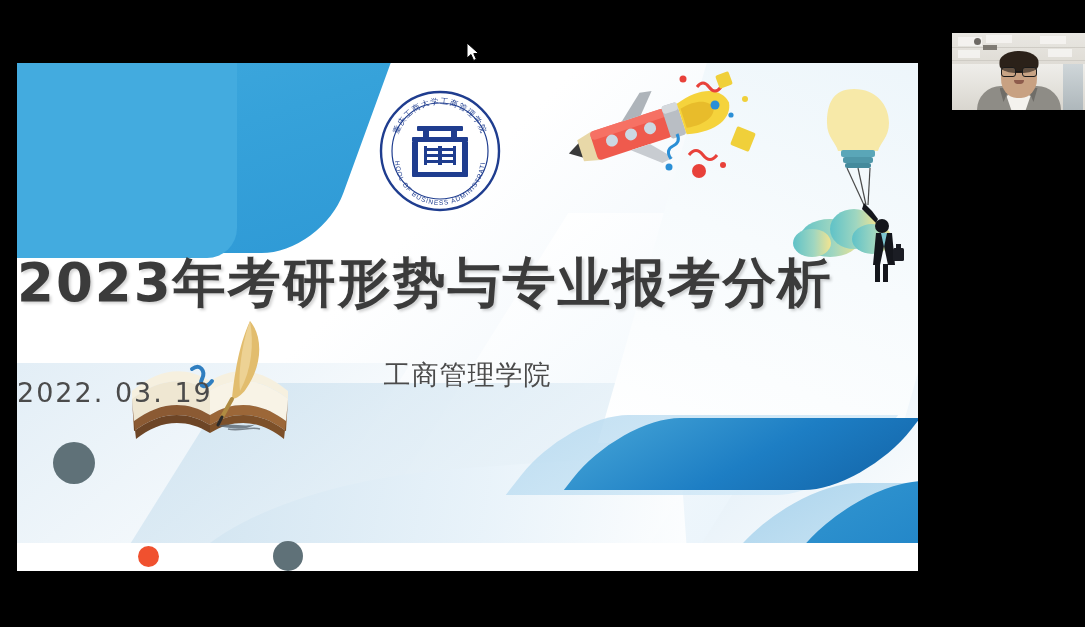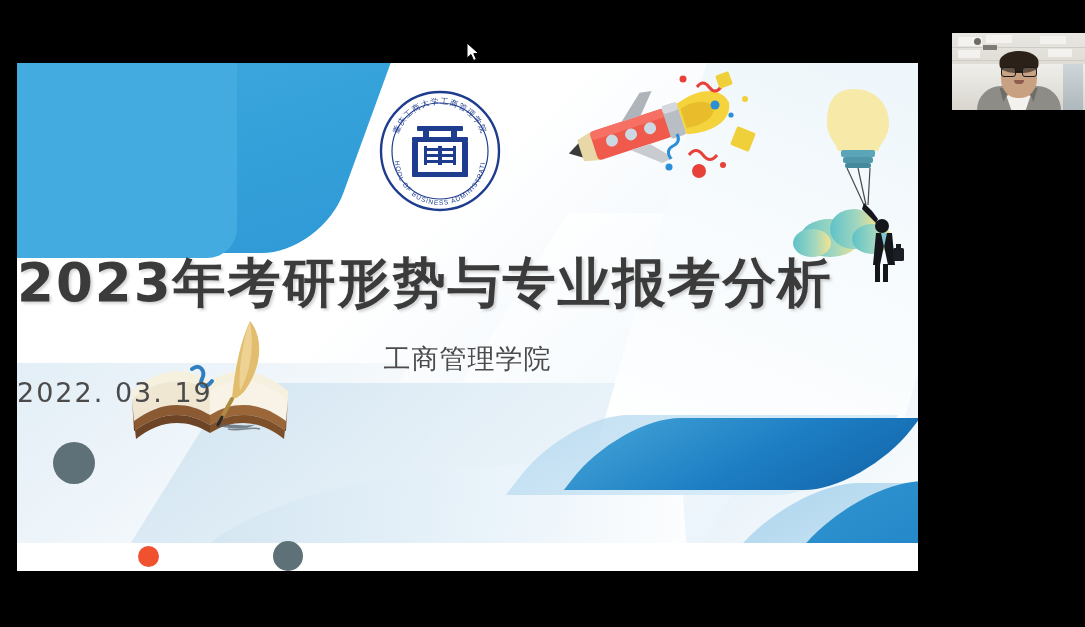--- a/index.html
+++ b/index.html
@@ -119,21 +119,21 @@
 
   
   .title {
     position:absolute; left:0; right:0; top:185px;
     font-size:53px; font-weight:700; color:#3b3b3b;
     letter-spacing:2px;
     text-shadow:2px 2px 3px rgba(0,0,0,.18);
     font-family:"DejaVu Sans","Liberation Sans",sans-serif;
   }
   .subtitle {
-    position:absolute; left:0; right:0; top:278px;
+    position:absolute; left:0; right:0; top:294px;
     text-align:center; font-size:27px; color:#4b4b4b;
     letter-spacing:1px;
     font-family:"DejaVu Sans","Liberation Sans",sans-serif;
   }
   .date {
     position:absolute; left:0; right:0; top:314px;
     text-align:left; font-size:27px; color:#4b4b4b;
     letter-spacing:2px;
     font-family:"DejaVu Sans","Liberation Sans",sans-serif;
   }

